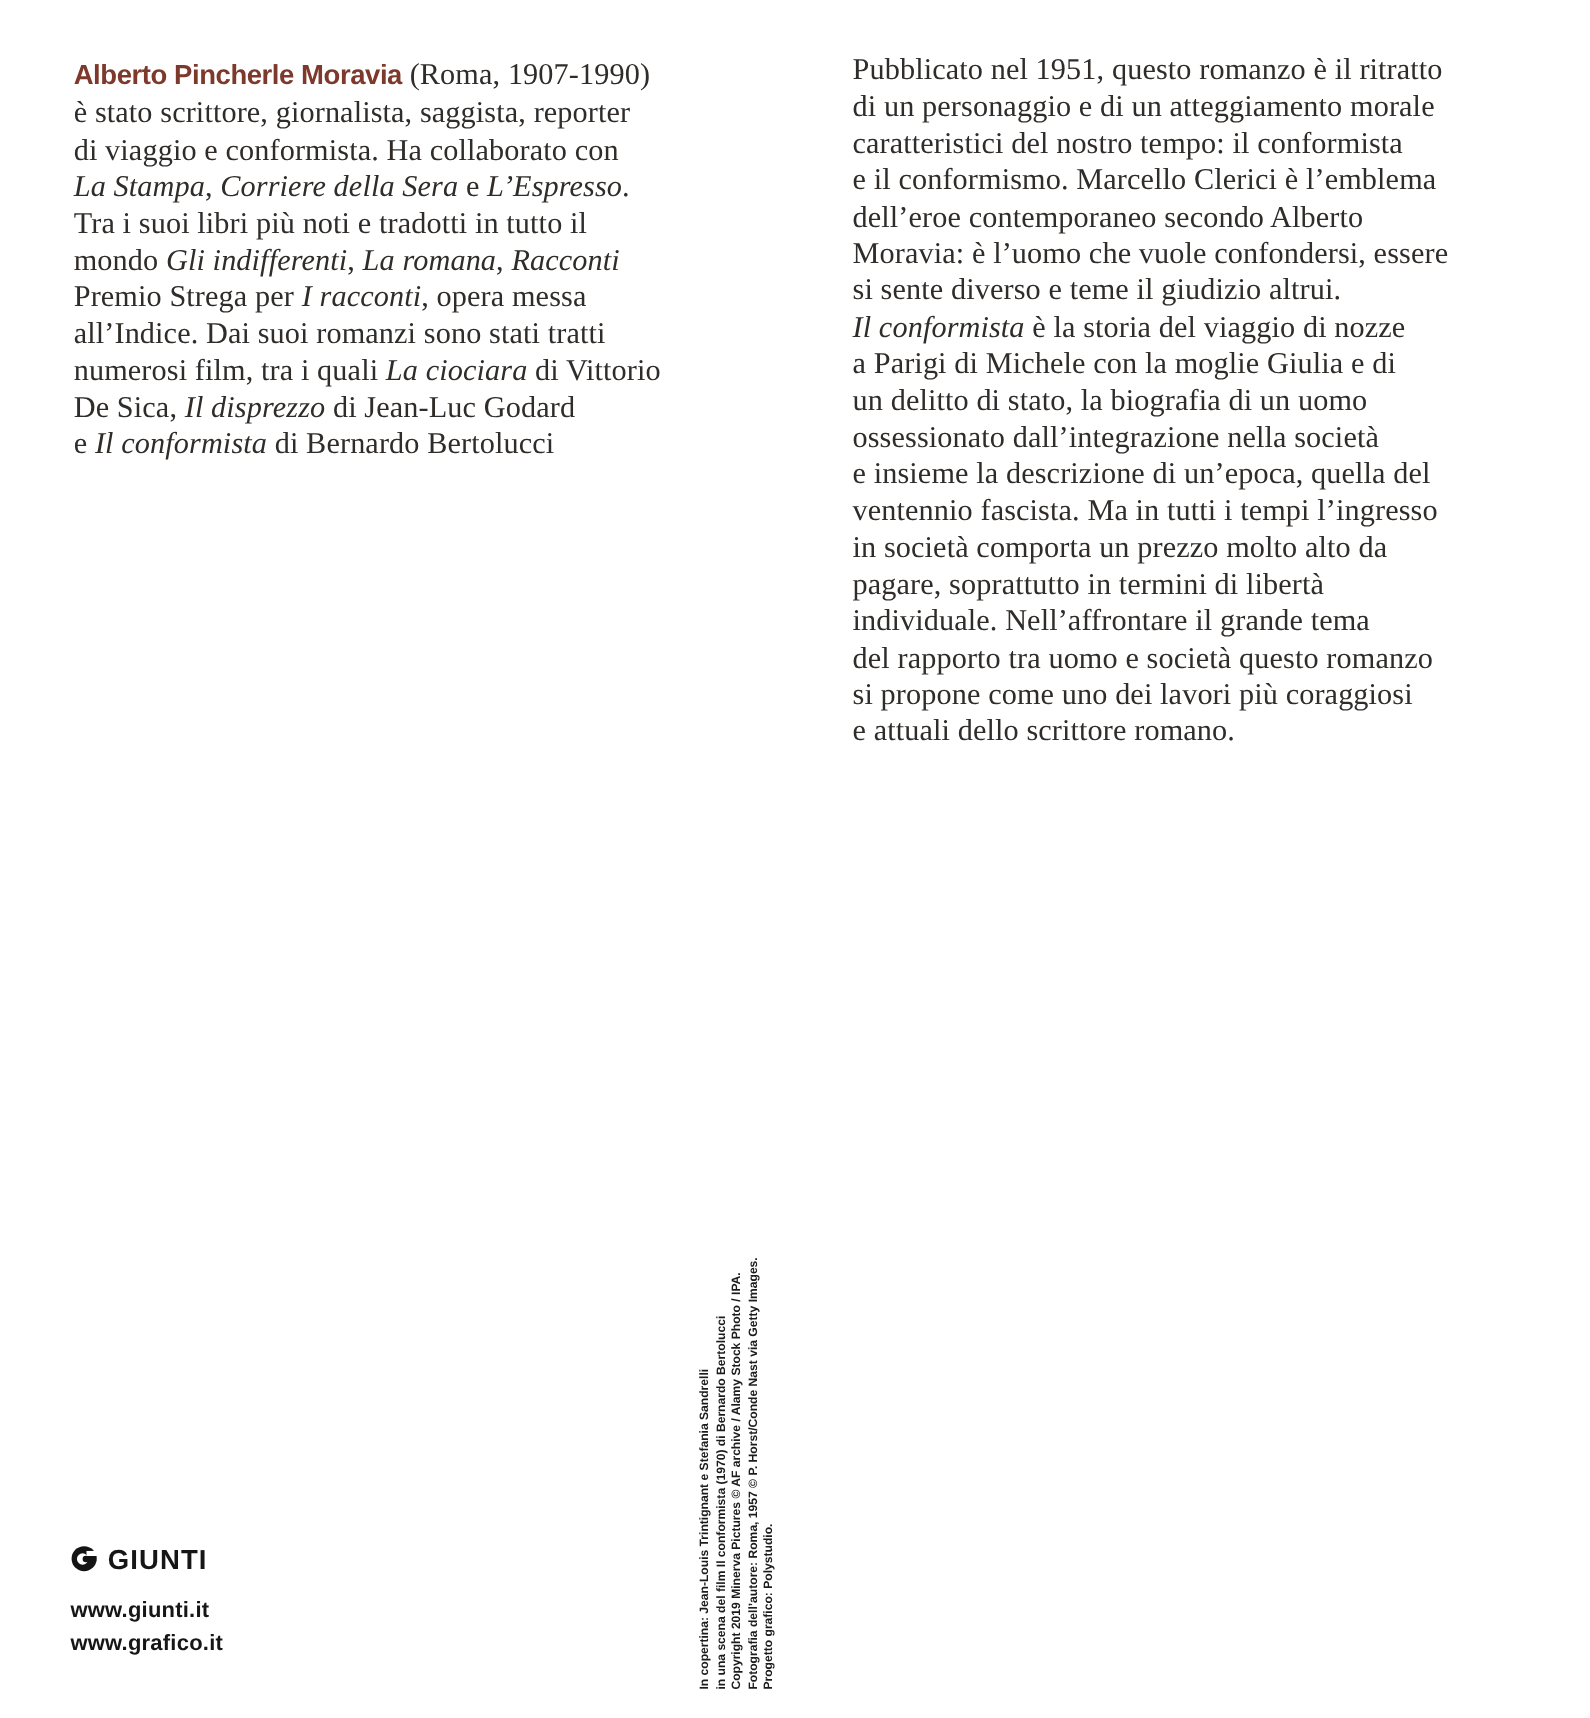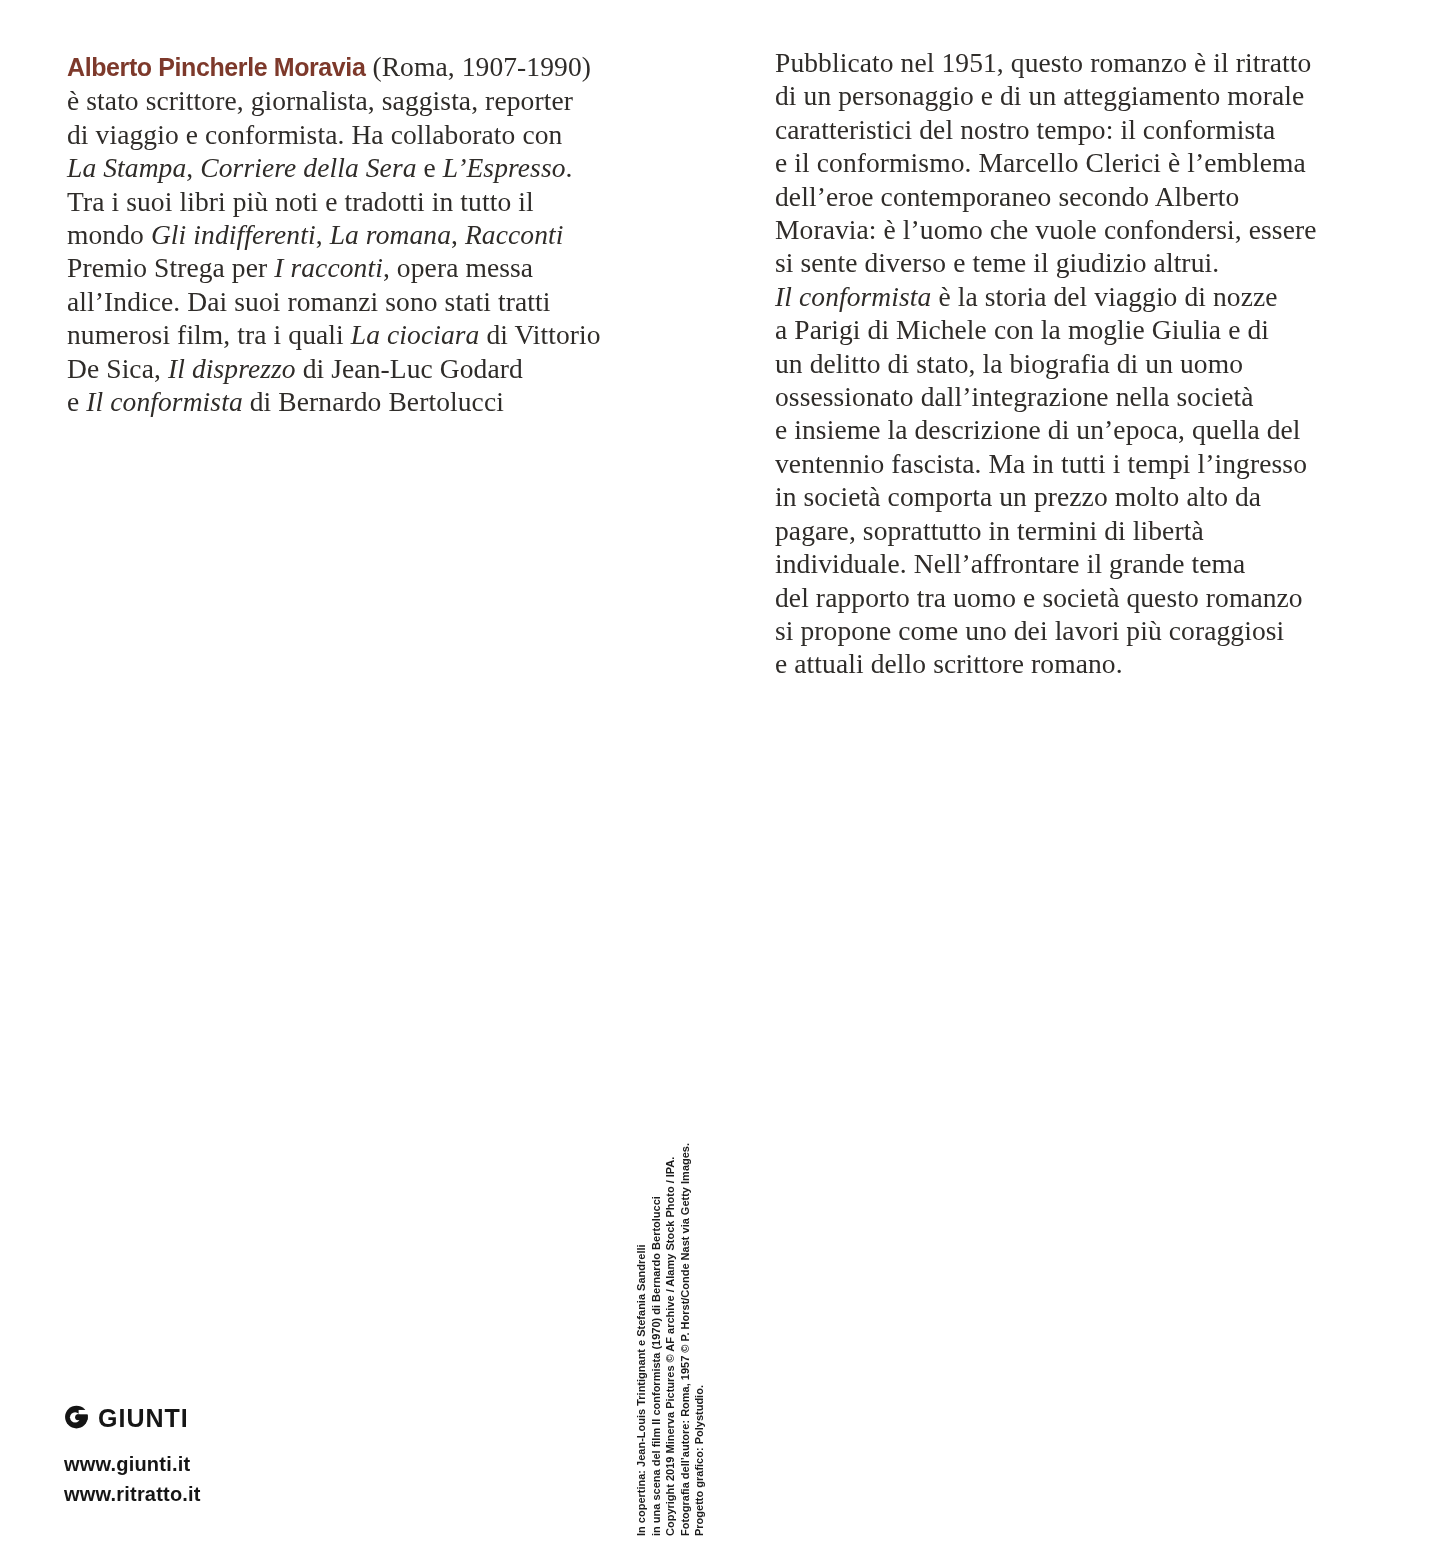--- a/index.html
+++ b/index.html
@@ -153,16 +153,16 @@
         <rect x="27" y="11" width="21" height="8.5" fill="#ffffff"></rect>
         <rect x="24" y="19.5" width="19.5" height="9.5" fill="#141414"></rect>
         <circle cx="26" cy="24.5" r="5.5" fill="#141414"></circle>
       </svg>
     </span>
     <span class="wordmark">GIUNTI</span>
   </div>
 
   <div class="urls">
     <div class="url">www.giunti.it</div>
-    <div class="url">www.ritratto.it</div>
+    <div class="url">www.grafico.it</div>
   </div>
 
 </div>
 
 </body></html>

